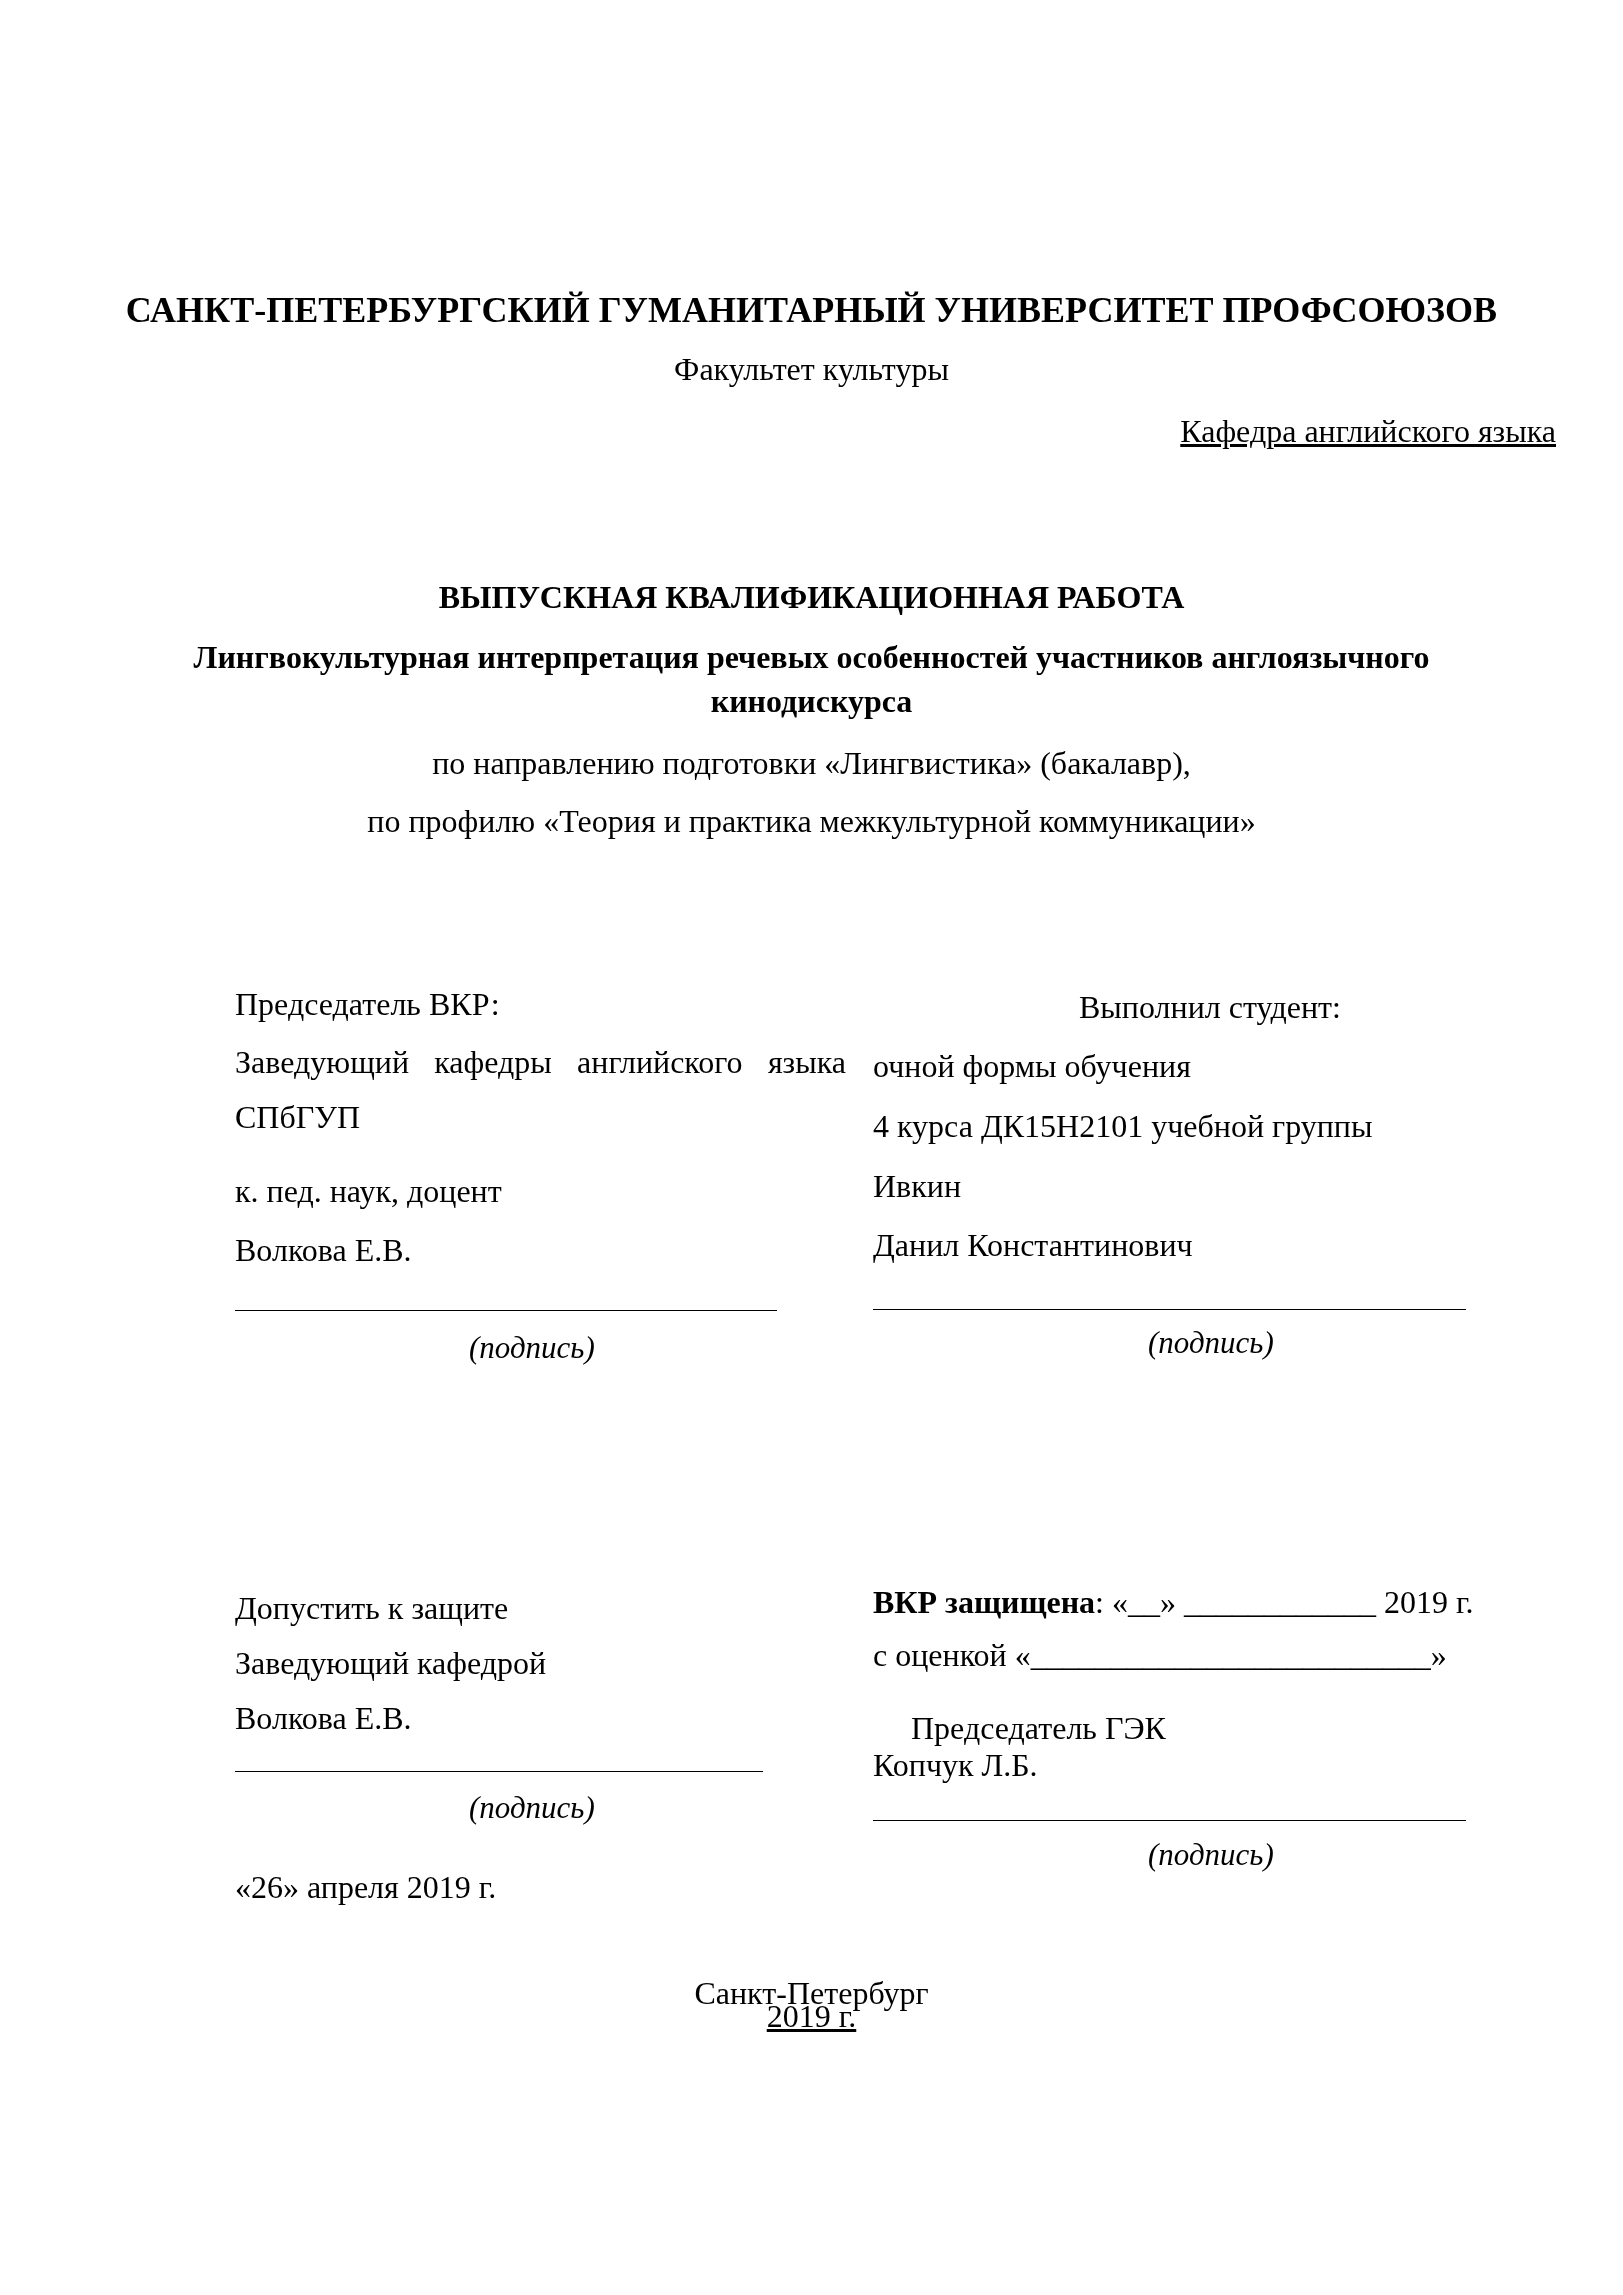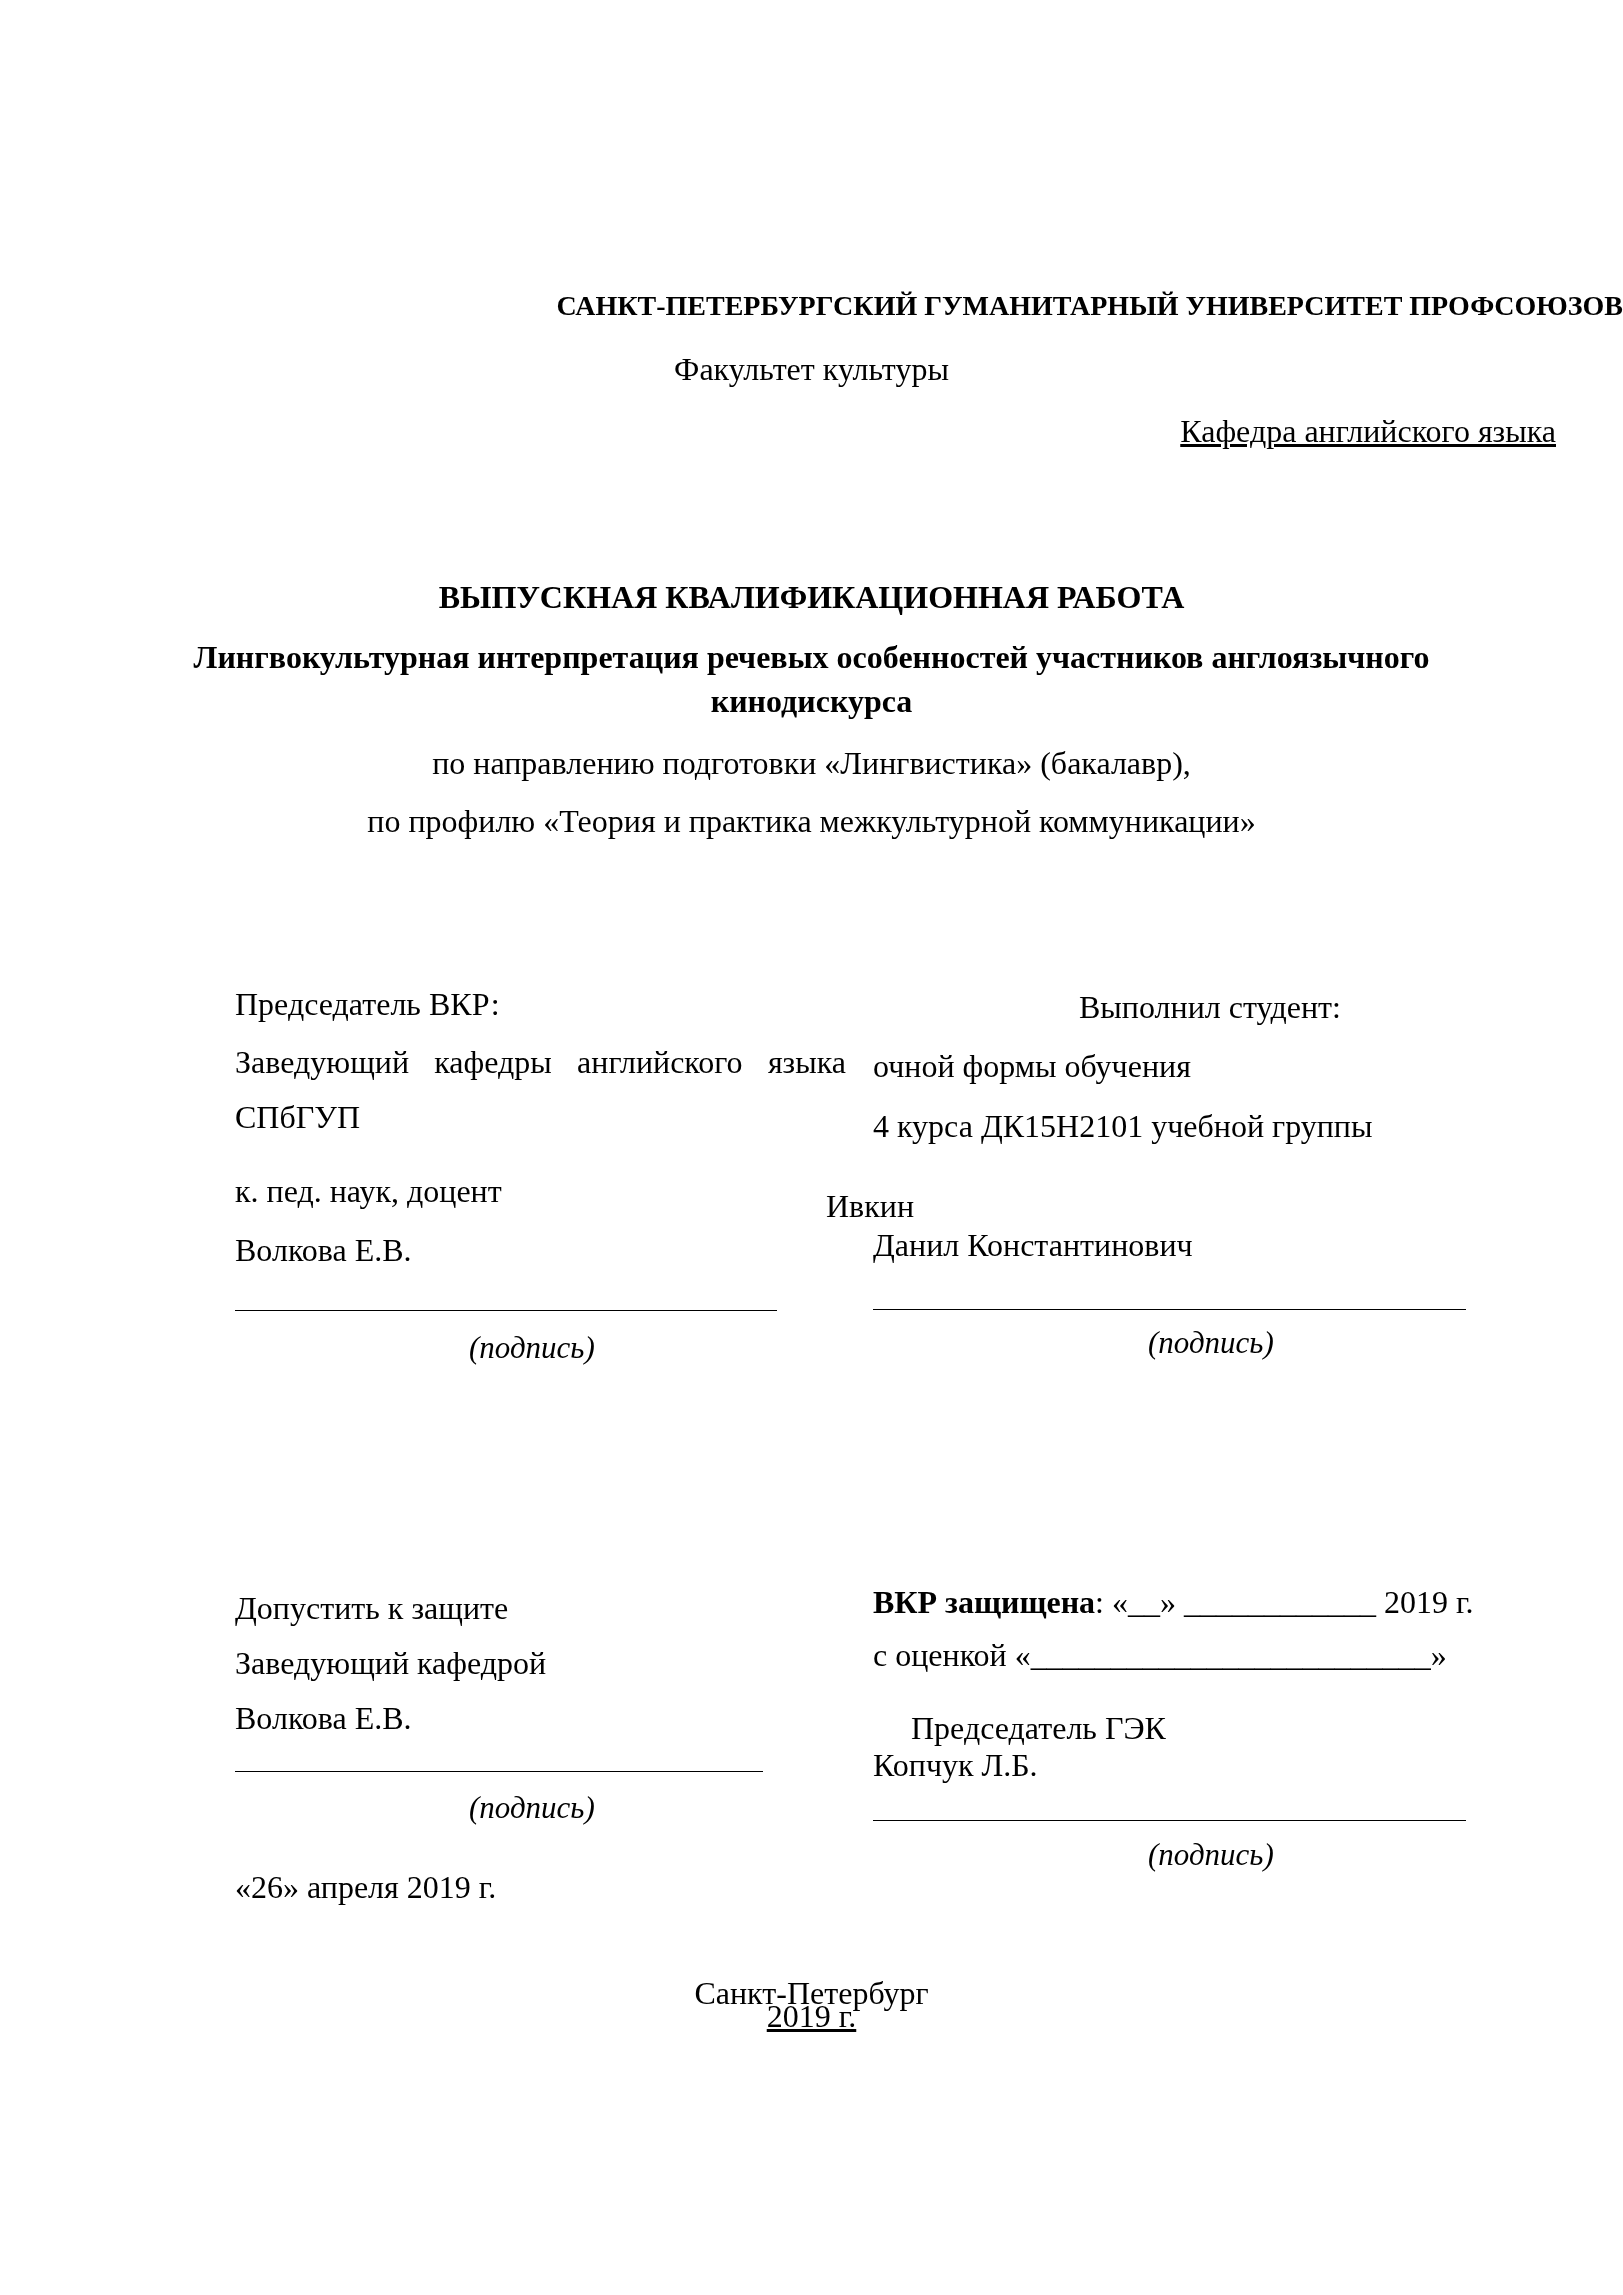--- a/index.html
+++ b/index.html
@@ -7,21 +7,21 @@
          font-family: "Liberation Serif", "DejaVu Serif", serif; color: #000; font-size: 32px; }
   .abs { position: absolute; white-space: nowrap; line-height: 1; }
   .center { left: 0; width: 1623px; text-align: center; }
   .bold { font-weight: bold; }
   .ital { font-style: italic; }
   .line { position: absolute; border-bottom: 1.6px solid #000; height: 0; }
 </style>
 </head>
 <body>
 
-<div class="abs center bold" style="top:292px; font-size:28px;text-align:right;">САНКТ-ПЕТЕРБУРГСКИЙ ГУМАНИТАРНЫЙ УНИВЕРСИТЕТ ПРОФСОЮЗОВ</div>
+<div class="abs center bold" style="top:292px; font-size:36px;">САНКТ-ПЕТЕРБУРГСКИЙ ГУМАНИТАРНЫЙ УНИВЕРСИТЕТ ПРОФСОЮЗОВ</div>
 <div class="abs center" style="top:353px;">Факультет культуры</div>
 <div class="abs" style="top:415px; right:67px;text-decoration:underline;">Кафедра английского языка</div>
 
 <div class="abs center bold" style="top:581px;">ВЫПУСКНАЯ КВАЛИФИКАЦИОННАЯ РАБОТА</div>
 <div class="abs center bold" style="top:641px;">Лингвокультурная интерпретация речевых особенностей участников англоязычного</div>
 <div class="abs center bold" style="top:685px;">кинодискурса</div>
 <div class="abs center" style="top:747px;">по направлению подготовки «Лингвистика» (бакалавр),</div>
 <div class="abs center" style="top:805px;">по профилю «Теория и практика межкультурной коммуникации»</div>
 
 <div class="abs" style="top:988px; left:235px;">Председатель ВКР:</div>
@@ -33,21 +33,21 @@
 </div>
 <div class="abs" style="top:1101px; left:235px;">СПбГУП</div>
 <div class="abs" style="top:1175px; left:235px;">к. пед. наук, доцент</div>
 <div class="abs" style="top:1234px; left:235px;">Волкова Е.В.</div>
 <div class="line" style="top:1310px; left:235px; width:542px;"></div>
 <div class="abs ital" style="top:1332px; left:469px; font-size:31px;">(подпись)</div>
 
 <div class="abs" style="top:991px; left:1079px;">Выполнил студент:</div>
 <div class="abs" style="top:1050px; left:873px;">очной формы обучения</div>
 <div class="abs" style="top:1110px; left:873px;">4 курса ДК15Н2101 учебной группы</div>
-<div class="abs" style="top:1170px; left:826px;margin-top:20px;">Ивкин</div>
+<div class="abs" style="top:1170px; left:873px;">Ивкин</div>
 <div class="abs" style="top:1229px; left:873px;">Данил Константинович</div>
 <div class="line" style="top:1309px; left:873px; width:593px;"></div>
 <div class="abs ital" style="top:1327px; left:1148px; font-size:31px;">(подпись)</div>
 
 <div class="abs" style="top:1592px; left:235px;">Допустить к защите</div>
 <div class="abs" style="top:1647px; left:235px;">Заведующий кафедрой</div>
 <div class="abs" style="top:1702px; left:235px;">Волкова Е.В.</div>
 <div class="line" style="top:1771px; left:235px; width:528px;"></div>
 <div class="abs ital" style="top:1792px; left:469px; font-size:31px;">(подпись)</div>
 <div class="abs" style="top:1871px; left:235px;">«26» апреля 2019 г.</div>

